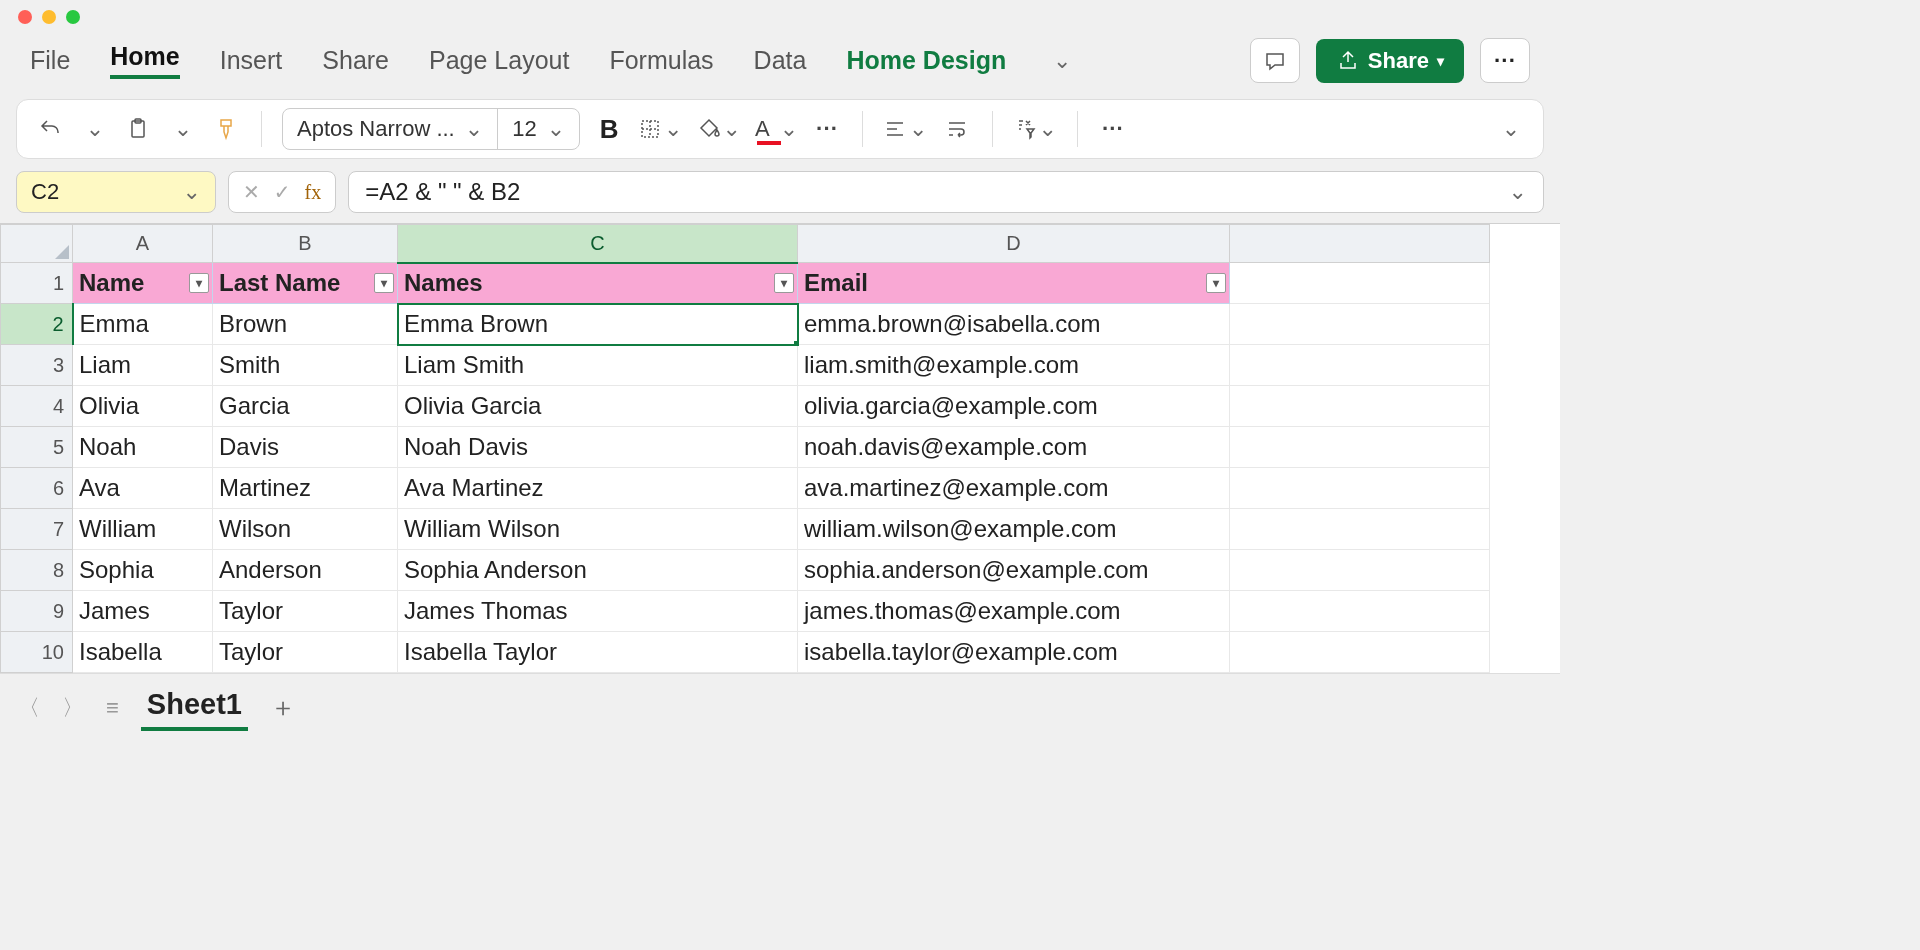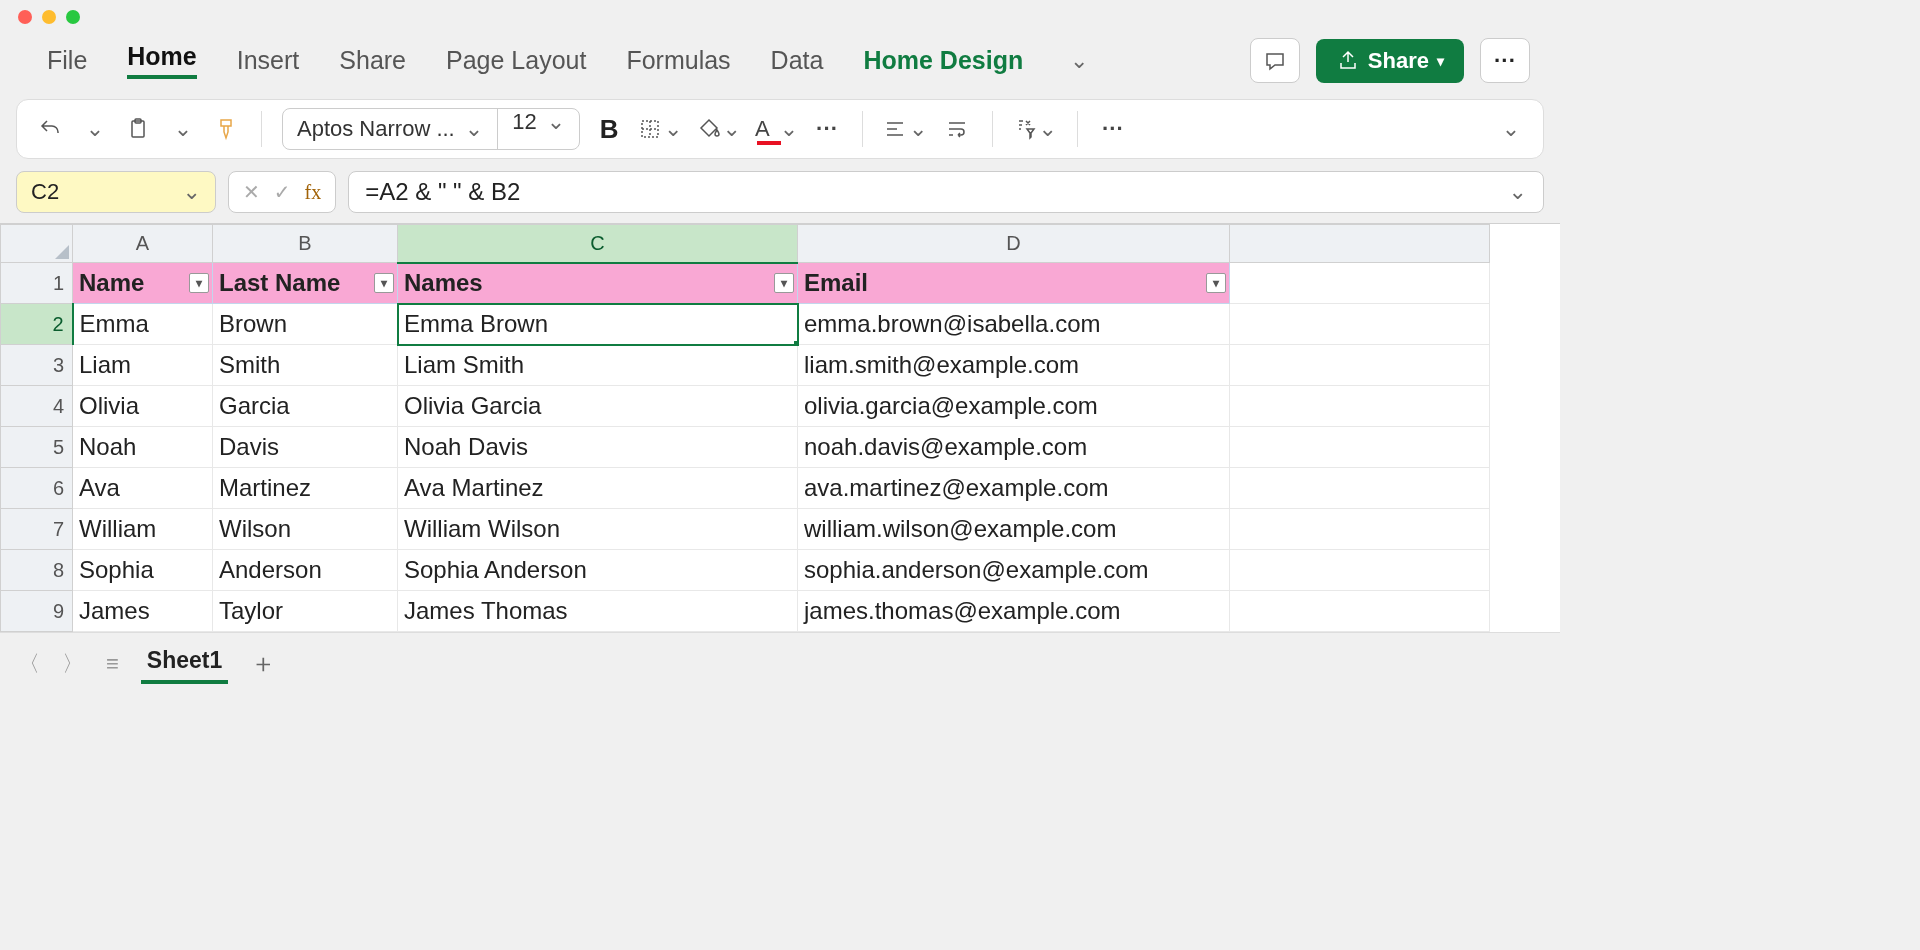--- a/index.html
+++ b/index.html
@@ -1,35 +1,35 @@
 <!DOCTYPE html>
 <html><head>
 <meta charset="utf-8">
 <style>
 * { box-sizing: border-box; margin: 0; padding: 0; }
 body { font-family: -apple-system, "Segoe UI", Arial, sans-serif; background: #f0f0f0; font-size: 16px; color: #222; user-select: none; }
 .window { background: #f0f0f0; width: 1560px; }
 .titlebar { display: flex; align-items: center; padding: 10px 18px 4px; gap: 10px; }
 .dot { width: 14px; height: 14px; border-radius: 50%; }
 .dot.red { background: #ff5f57; } .dot.yellow { background: #febc2e; } .dot.green { background: #28c840; }
-.menubar { display: flex; align-items: center; padding: 10px 30px 10px 30px; gap: 40px; margin-left: 17px; }
+.menubar { display: flex; align-items: center; padding: 10px 30px 10px 30px; gap: 40px; }
 .menu-item { font-size: 25px; color: #555; cursor: pointer; }
 .menu-item.active { color: #111; font-weight: 600; border-bottom: 4px solid #107c41; padding-bottom: 4px; }
 .menu-item.green { color: #107c41; font-weight: 600; }
 .menu-right { margin-left: auto; display: flex; align-items: center; gap: 16px; }
 .iconbtn { width: 50px; height: 45px; border: 1px solid #ccc; border-radius: 8px; background: #fff; display: flex; align-items: center; justify-content: center; cursor: pointer; }
 .sharebtn { background: #107c41; color: #fff; border-radius: 8px; padding: 9px 20px; font-size: 22px; font-weight: 600; display: flex; align-items: center; gap: 8px; cursor: pointer; }
 .chev { margin-left: 2px; font-size: 22px; color: #666; }
 .toolbar-wrap { padding: 6px 16px; }
 .toolbar { background: #fff; border: 1px solid #ddd; border-radius: 12px; padding: 8px 18px; display: flex; align-items: center; gap: 14px; }
 .tool { display: flex; align-items: center; justify-content: center; min-width: 30px; height: 36px; cursor: pointer; color: #444; font-size: 22px; }
 .sep { width: 1px; height: 36px; background: #ddd; margin: 0 6px; }
 .fontbox { border: 1px solid #ccc; border-radius: 8px; display: flex; align-items: center; height: 42px; }
 .fontname { padding: 0 14px; font-size: 22px; color: #333; display: flex; align-items: center; gap: 8px; border-right: 1px solid #ccc; height: 100%; text-align: right; }
-.fontsize { padding: 0 14px; font-size: 22px; color: #333; display: flex; align-items: flex-start; gap: 8px; height: 100%; }
+.fontsize { padding: 0 14px; font-size: 22px; color: #333; display: flex; align-items: center; gap: 8px; height: 100%; }
 .fontcolor { position: relative; }
 .fontcolor .underline { position: absolute; bottom: 2px; left: 2px; width: 24px; height: 4px; background: #e81123; }
 .formulabar { display: flex; align-items: center; padding: 6px 16px 10px; gap: 12px; }
 .namebox { background: #fef9c3; border: 1px solid #ccc; border-radius: 8px; width: 200px; height: 42px; display: flex; align-items: center; padding: 0 14px; justify-content: space-between; font-size: 22px; }
 .fx-actions { background: #fff; border: 1px solid #ccc; border-radius: 8px; height: 42px; display: flex; align-items: center; padding: 0 14px; gap: 14px; color: #aaa; font-size: 20px; }
 .fx-label { font-family: serif; color: #a16207; }
 .formula-input { flex: 1; background: #fff; border: 1px solid #ccc; border-radius: 8px; height: 42px; display: flex; align-items: center; padding: 0 16px; font-size: 24px; font-family: "Segoe UI", Arial; justify-content: space-between; }
 .grid-area { background: #fff; border-top: 1px solid #d0d0d0; }
 .grid { border-collapse: collapse; table-layout: fixed; }
 .corner { width: 72px; height: 38px; background: #eef1f4; border: 1px solid #d0d0d0; position: relative; }
@@ -38,21 +38,21 @@
 th.colh.sel { background: #c8e6c9; color: #0b5d2e; border-bottom: 2px solid #107c41; }
 th.rowh { width: 72px; background: #eef1f4; border: 1px solid #d0d0d0; font-weight: 400; font-size: 20px; color: #555; text-align: right; padding-right: 8px; }
 th.rowh.sel { background: #c8e6c9; color: #0b5d2e; border-right: 2px solid #107c41; }
 td.cell { border: 1px solid #e8e8e8; height: 41px; padding: 0 6px; font-size: 24px; color: #222; white-space: nowrap; overflow: hidden; font-family: "Aptos Narrow","Segoe UI Variable",Arial,sans-serif; position: relative; }
 tr.header-row td.cell { background: #f9a8d4; font-weight: 700; border: 1px solid #c2d6ec; }
 .filter-handle { position: absolute; right: 3px; top: 50%; transform: translateY(-50%); width: 20px; height: 20px; border: 1px solid #999; background: #fff; display: flex; align-items: center; justify-content: center; font-size: 12px; color: #555; border-radius: 2px; }
 td.active { outline: 2px solid #107c41; outline-offset: -1px; background: #fff !important; }
 .fill-handle { position: absolute; right: -4px; bottom: -4px; width: 8px; height: 8px; background: #107c41; border: 1px solid #fff; }
 .sheetbar { display: flex; align-items: center; padding: 10px 18px; gap: 22px; border-top: 1px solid #ddd; background: #f0f0f0; }
 .sheet-nav { color: #999; font-size: 22px; cursor: pointer; }
-.sheet-tab { font-size: 23px; color: #222; font-weight: 600; border-bottom: 4px solid #107c41; padding: 4px 6px 6px; cursor: pointer; }
+.sheet-tab { font-size: 29px; color: #222; font-weight: 600; border-bottom: 4px solid #107c41; padding: 4px 6px 6px; cursor: pointer; }
 .plus { font-size: 26px; color: #666; cursor: pointer; }
 .colA{width:140px}.colB{width:185px}.colC{width:400px}.colD{width:432px}.colE{width:260px}
 svg.ic{width:24px;height:24px;stroke:#555;stroke-width:1.5;fill:none}
 </style>
 </head>
 <body>
 
 <div class="window">
   <div class="titlebar">
     <div class="dot red"></div>
@@ -276,20 +276,28 @@
             <td class="cell"></td>
           </tr>
           <tr>
             <th class="rowh">9</th>
             <td class="cell">James</td>
             <td class="cell">Taylor</td>
             <td class="cell">James Thomas</td>
             <td class="cell">james.thomas@example.com</td>
             <td class="cell"></td>
           </tr>
+          <tr>
+            <th class="rowh">10</th>
+            <td class="cell">Isabella</td>
+            <td class="cell">Taylor</td>
+            <td class="cell">Isabella Taylor</td>
+            <td class="cell">isabella.taylor@example.com</td>
+            <td class="cell"></td>
+          </tr>
         </tbody>
       </table>
   </div>
 
   <div class="sheetbar">
     <span class="sheet-nav">〈</span>
     <span class="sheet-nav">〉</span>
     <span class="sheet-nav">≡</span>
     <span class="sheet-tab">Sheet1</span>
     <span class="plus">＋</span>

